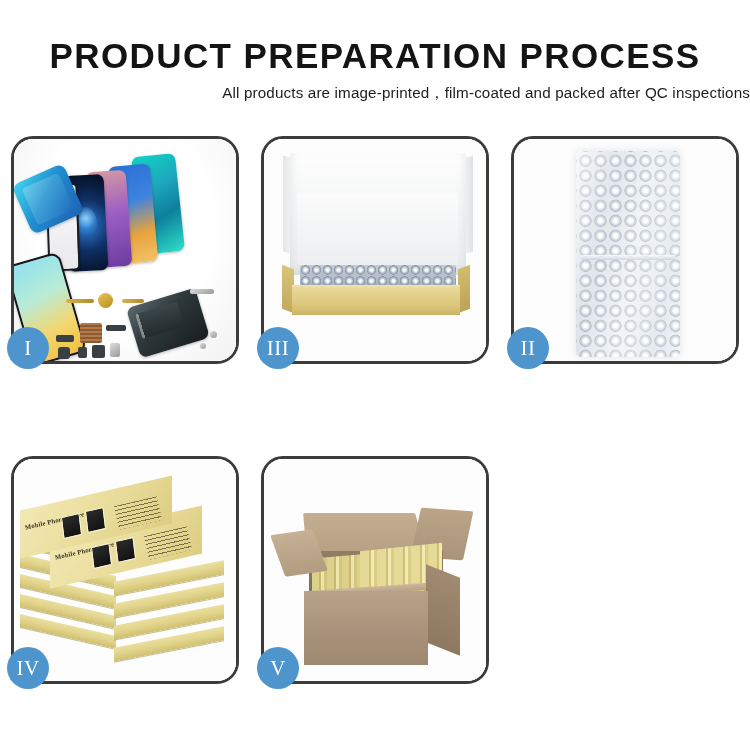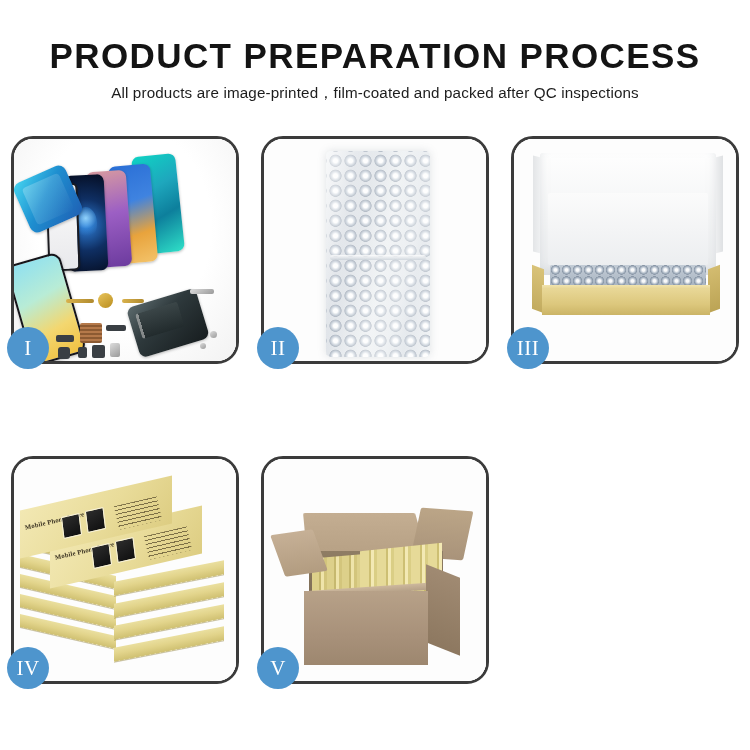--- a/index.html
+++ b/index.html
@@ -41,20 +41,21 @@
   }
   .subtitle {
     margin-top: 7px;
     font-family: "Liberation Sans", sans-serif;
     font-size: 15.2px;
     font-weight: 400;
     letter-spacing: 0.15px;
     color: #1d1d1d;
     line-height: 20px;
     white-space: nowrap;
+    text-align: right;
   }
 
   
   .grid {
     position: absolute;
     top: 136px;
     left: 11px;
     width: 728px;
     display: grid;
     grid-template-columns: 228px 228px 228px;
@@ -443,43 +444,43 @@
           <div class="part silver" style="left:196px; top:192px; width:7px; height:7px; border-radius:50%;"></div>
           <div class="part silver" style="left:186px; top:204px; width:6px; height:6px; border-radius:50%;"></div>
           <div class="part silver" style="left:176px; top:150px; width:24px; height:5px;"></div>
         </div>
       </div>
       <div class="badge">I</div>
     </div>
 
     <div class="panel">
       <div class="panel-inner">
-        <div class="scene-bubble">
-          <div class="bubble-pack"></div>
-          <div class="bubble-seam"></div>
-        </div>
-      </div>
-      <div class="badge">II</div>
-    </div>
-
-    <div class="panel">
-      <div class="panel-inner">
         <div class="scene-openbox">
           <div class="ob-lid-left"></div>
           <div class="ob-lid-right"></div>
           <div class="ob-lid"></div>
           <div class="ob-foam"></div>
           <div class="ob-inner"></div>
           <div class="ob-base-left"></div>
           <div class="ob-base-right"></div>
           <div class="ob-base-rim"></div>
           <div class="ob-base-front"></div>
         </div>
       </div>
       <div class="badge">III</div>
+    </div>
+
+    <div class="panel">
+      <div class="panel-inner">
+        <div class="scene-bubble">
+          <div class="bubble-pack"></div>
+          <div class="bubble-seam"></div>
+        </div>
+      </div>
+      <div class="badge">II</div>
     </div>
 
     <div class="panel">
       <div class="panel-inner">
         <div class="scene-stack">
 
           <div class="sb" style="left:6px; top:86px; width:96px; height:13px; transform:skewY(13deg);"></div>
           <div class="sb" style="left:6px; top:106px; width:96px; height:13px; transform:skewY(13deg);"></div>
           <div class="sb" style="left:6px; top:126px; width:96px; height:13px; transform:skewY(13deg);"></div>
           <div class="sb" style="left:6px; top:146px; width:96px; height:13px; transform:skewY(13deg);"></div>

